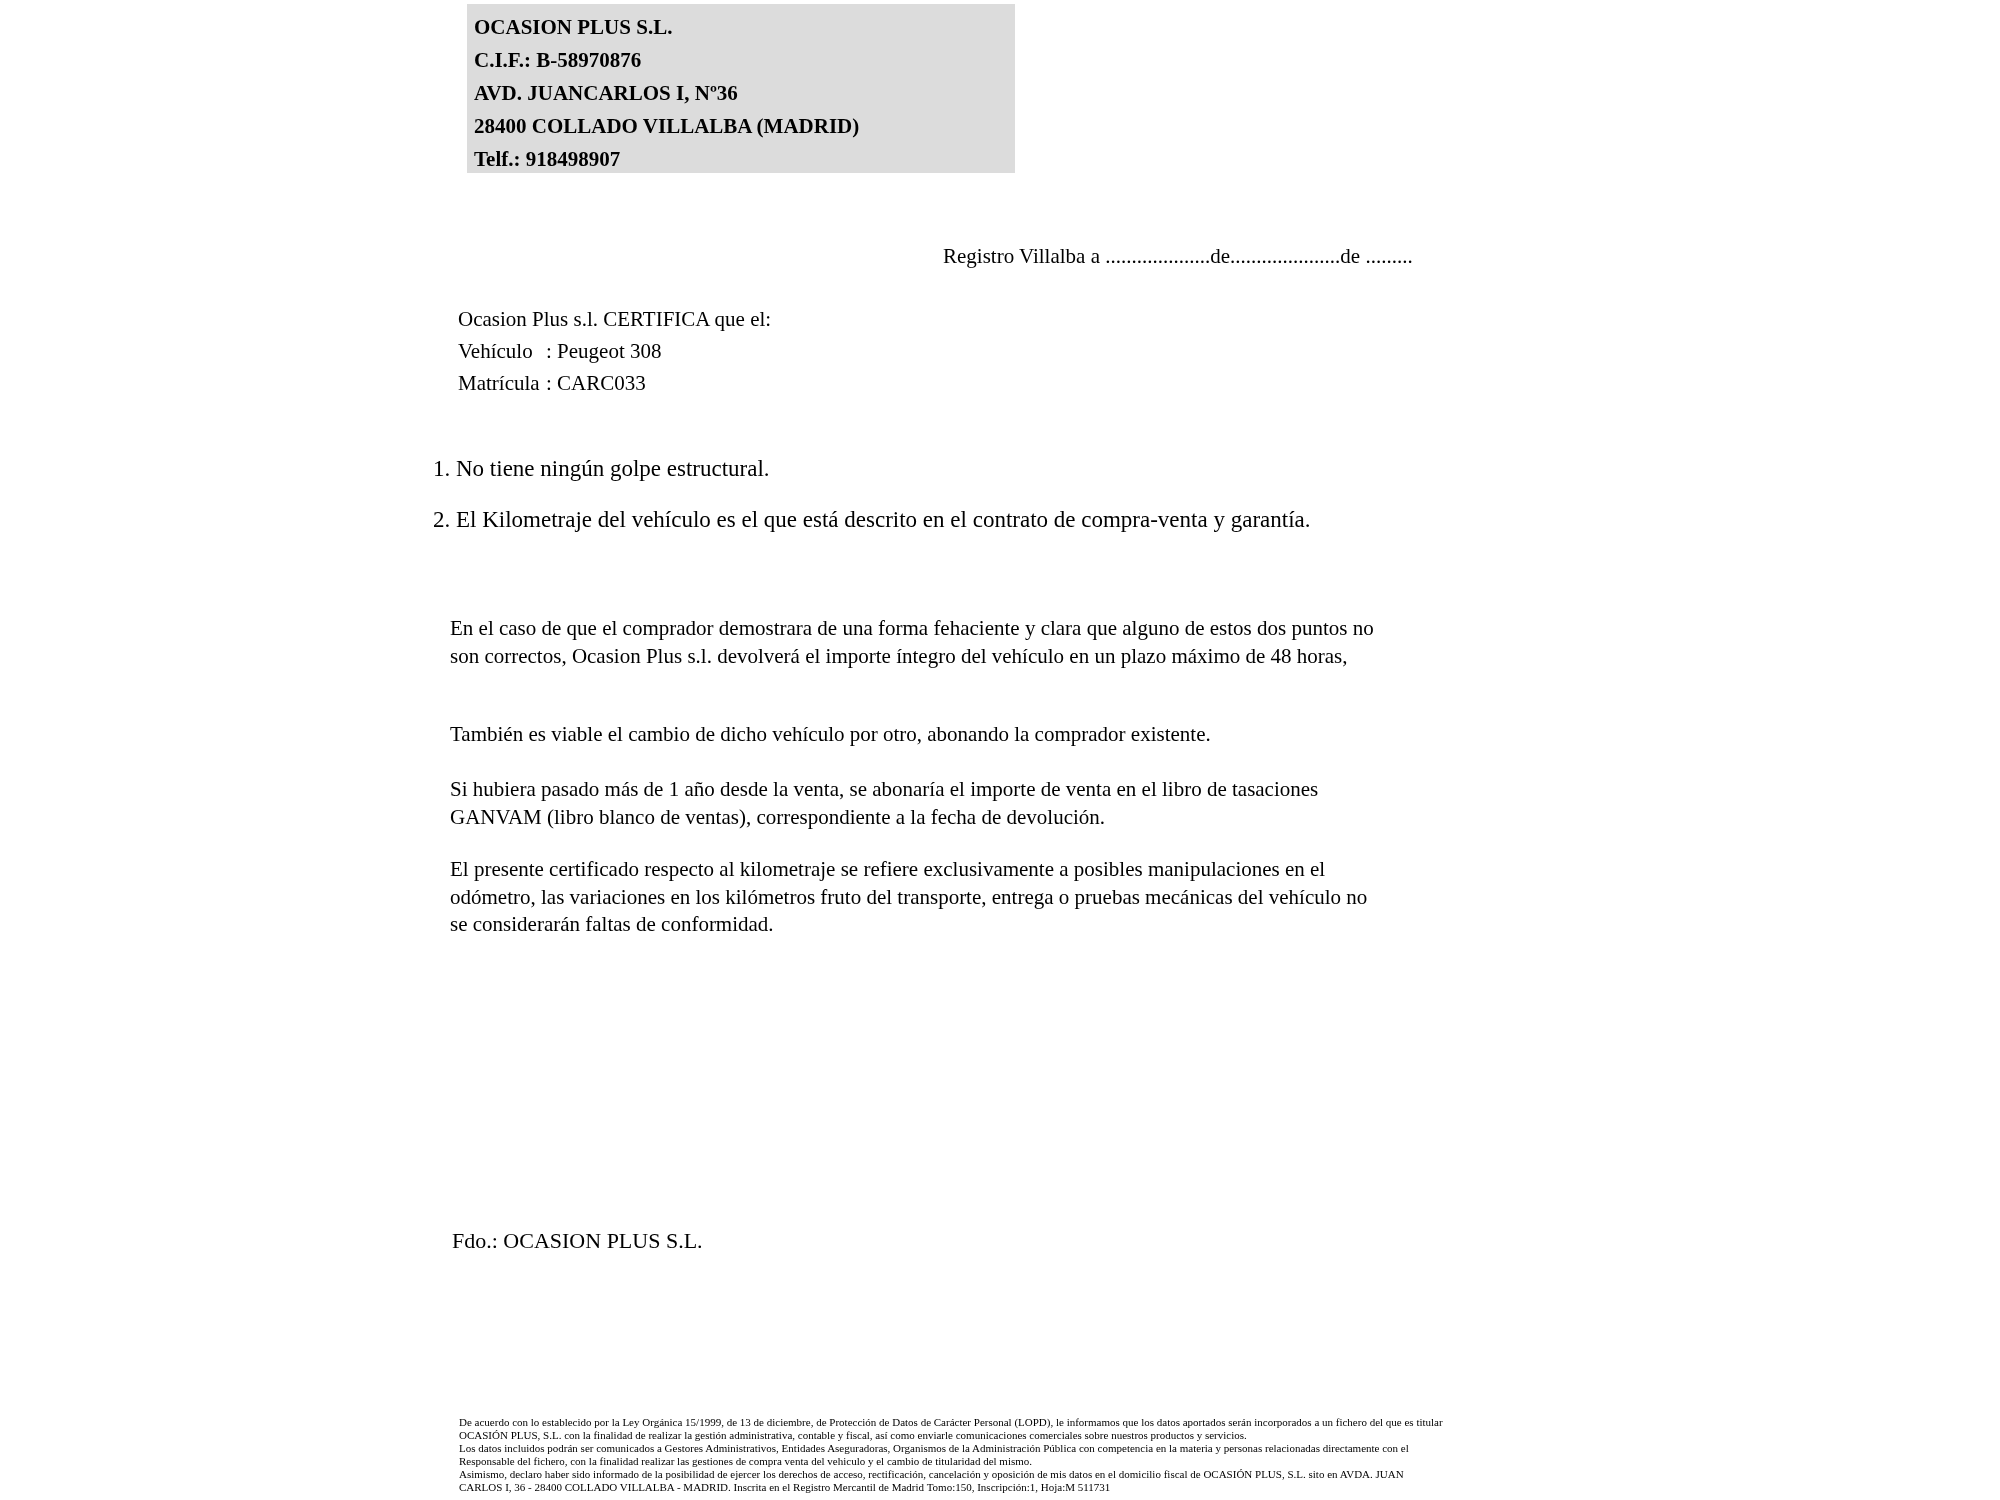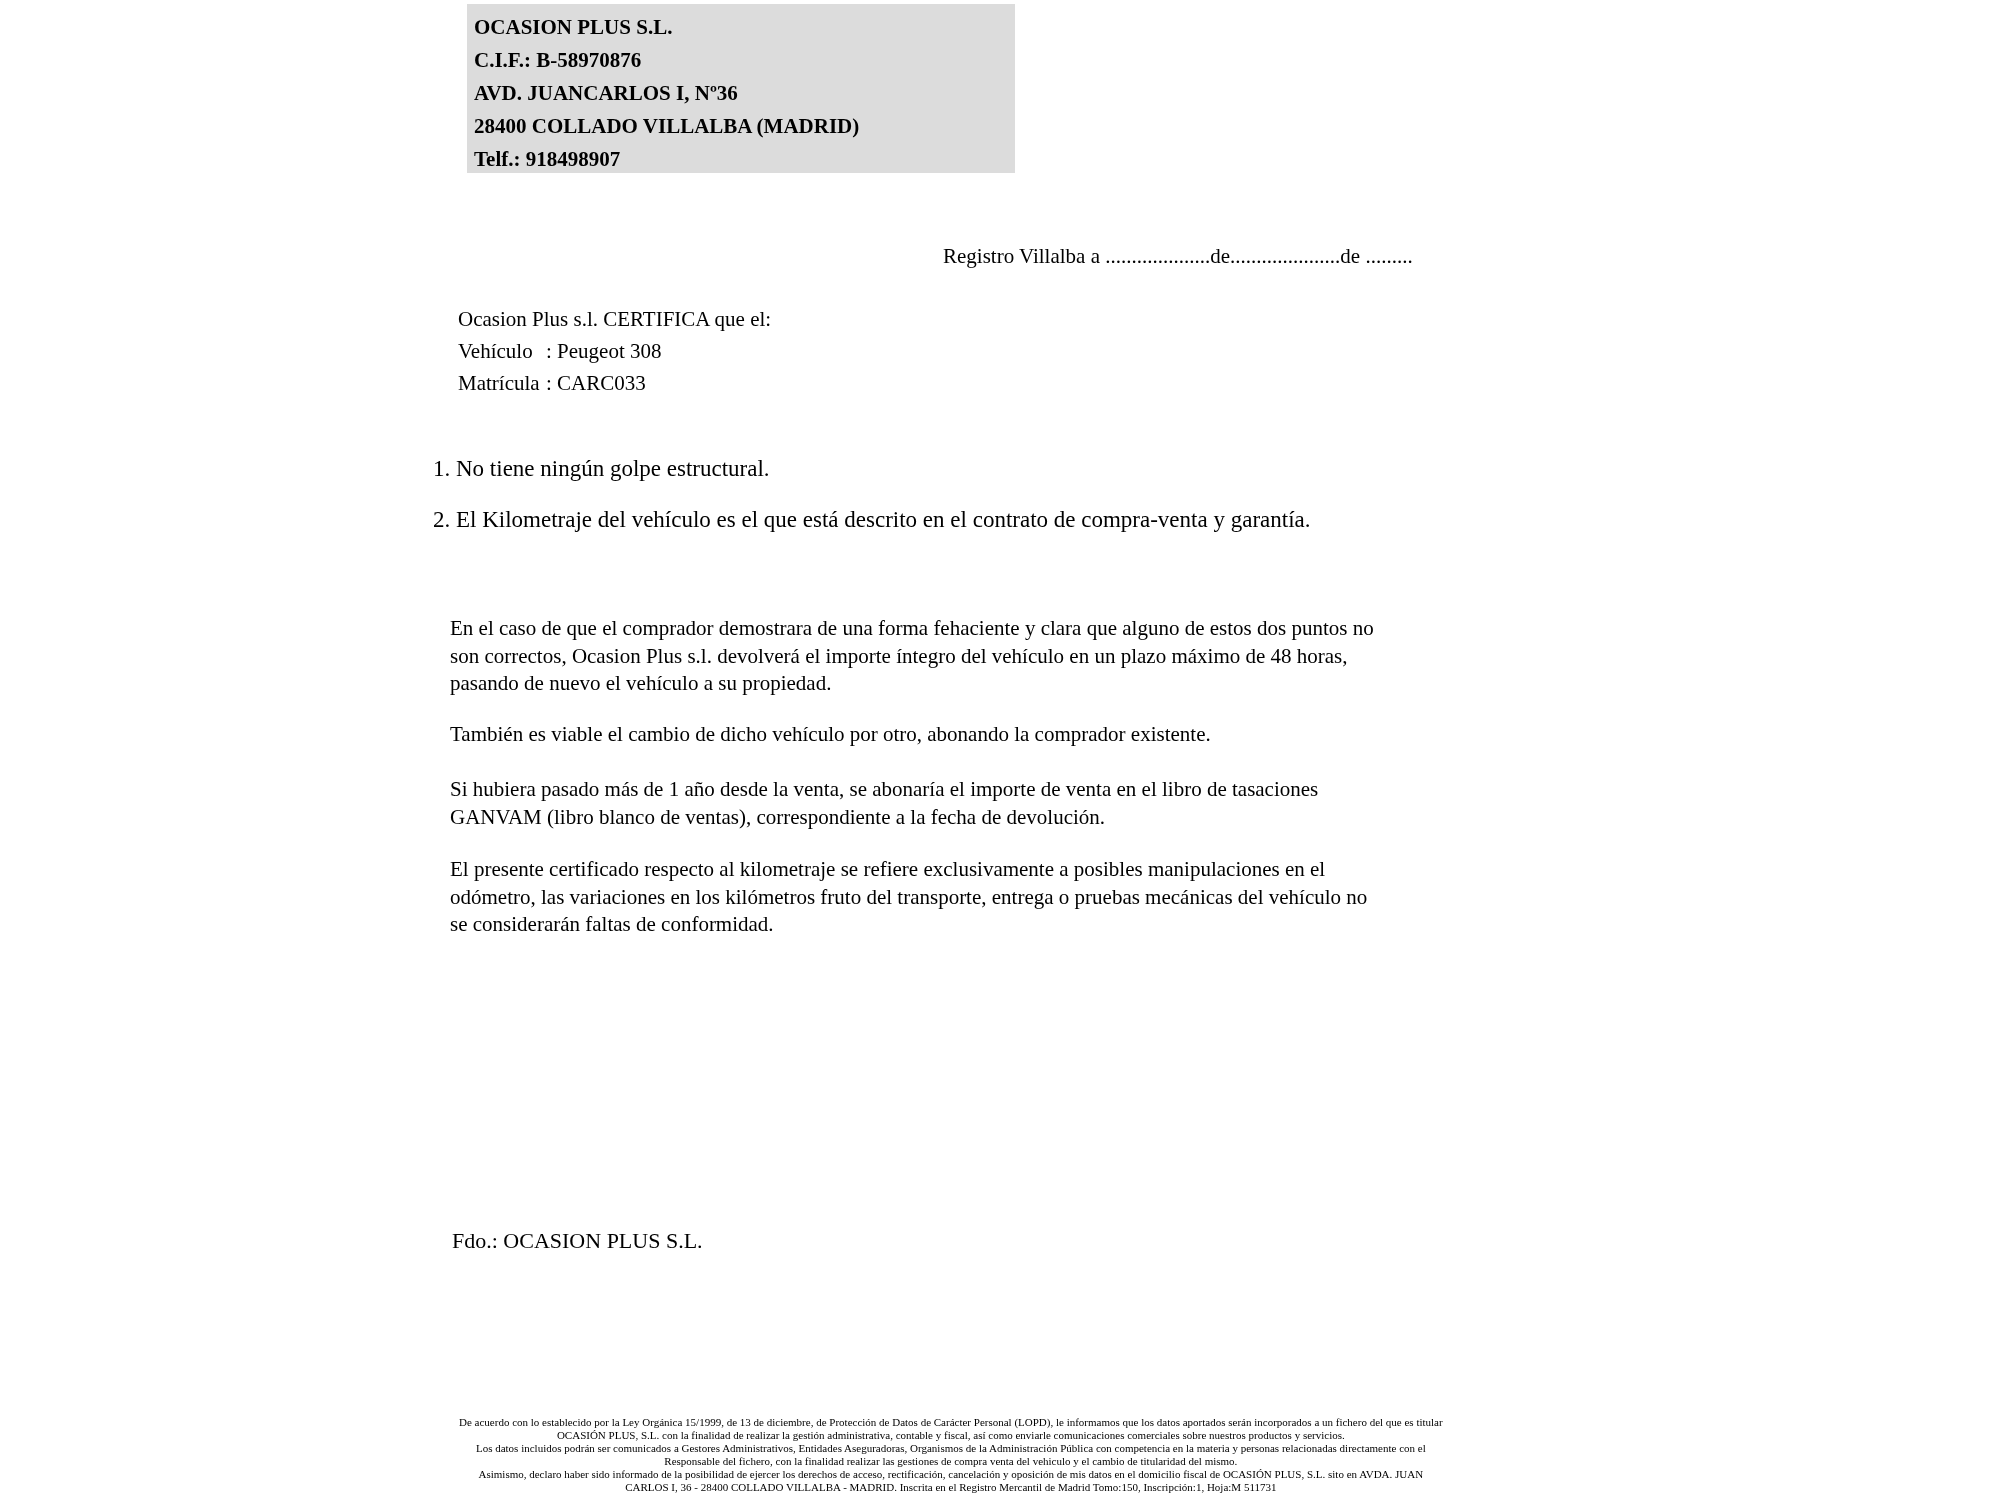--- a/index.html
+++ b/index.html
@@ -67,21 +67,21 @@
   .signature {
     left: 452px; top: 1200px;
     font-size: 22px;
     line-height: 27px;
     white-space: nowrap;
     margin-top: 27px;
   }
 
   
   .legal { left: 459px; top: 1416px; font-size: 11px; }
-  .legal .lline { line-height: 13px; white-space: nowrap; text-align: center; }
+  .legal .lline { line-height: 13px; white-space: nowrap; }
 </style>
 </head>
 <body>
 
 <div class="page">
 
   <div class="abs header-box">
     <div class="hline">OCASION PLUS S.L.</div>
     <div class="hline">C.I.F.: B-58970876</div>
     <div class="hline">AVD. JUANCARLOS I, Nº36</div>
@@ -96,21 +96,20 @@
     <div class="cline"><span class="cert-label">Vehículo</span><span>: Peugeot 308</span></div>
     <div class="cline"><span class="cert-label">Matrícula</span><span>: CARC033</span></div>
   </div>
 
   <div class="abs point point-1">1. No tiene ningún golpe estructural.</div>
   <div class="abs point point-2">2. El Kilometraje del vehículo es el que está descrito en el contrato de compra-venta y garantía.</div>
 
   <div class="abs para para-1">
     <div class="pline">En el caso de que el comprador demostrara de una forma fehaciente y clara que alguno de estos dos puntos no</div>
     <div class="pline">son correctos, Ocasion Plus s.l. devolverá el importe íntegro del vehículo en un plazo máximo de 48 horas,</div>
-    <div class="pline">pasando de nuevo el vehículo a su propiedad.</div>
   </div>
 
   <div class="abs para para-2">
     <div class="pline">También es viable el cambio de dicho vehículo por otro, abonando la comprador existente.</div>
   </div>
 
   <div class="abs para para-3">
     <div class="pline">Si hubiera pasado más de 1 año desde la venta, se abonaría el importe de venta en el libro de tasaciones</div>
     <div class="pline">GANVAM (libro blanco de ventas), correspondiente a la fecha de devolución.</div>
   </div>

